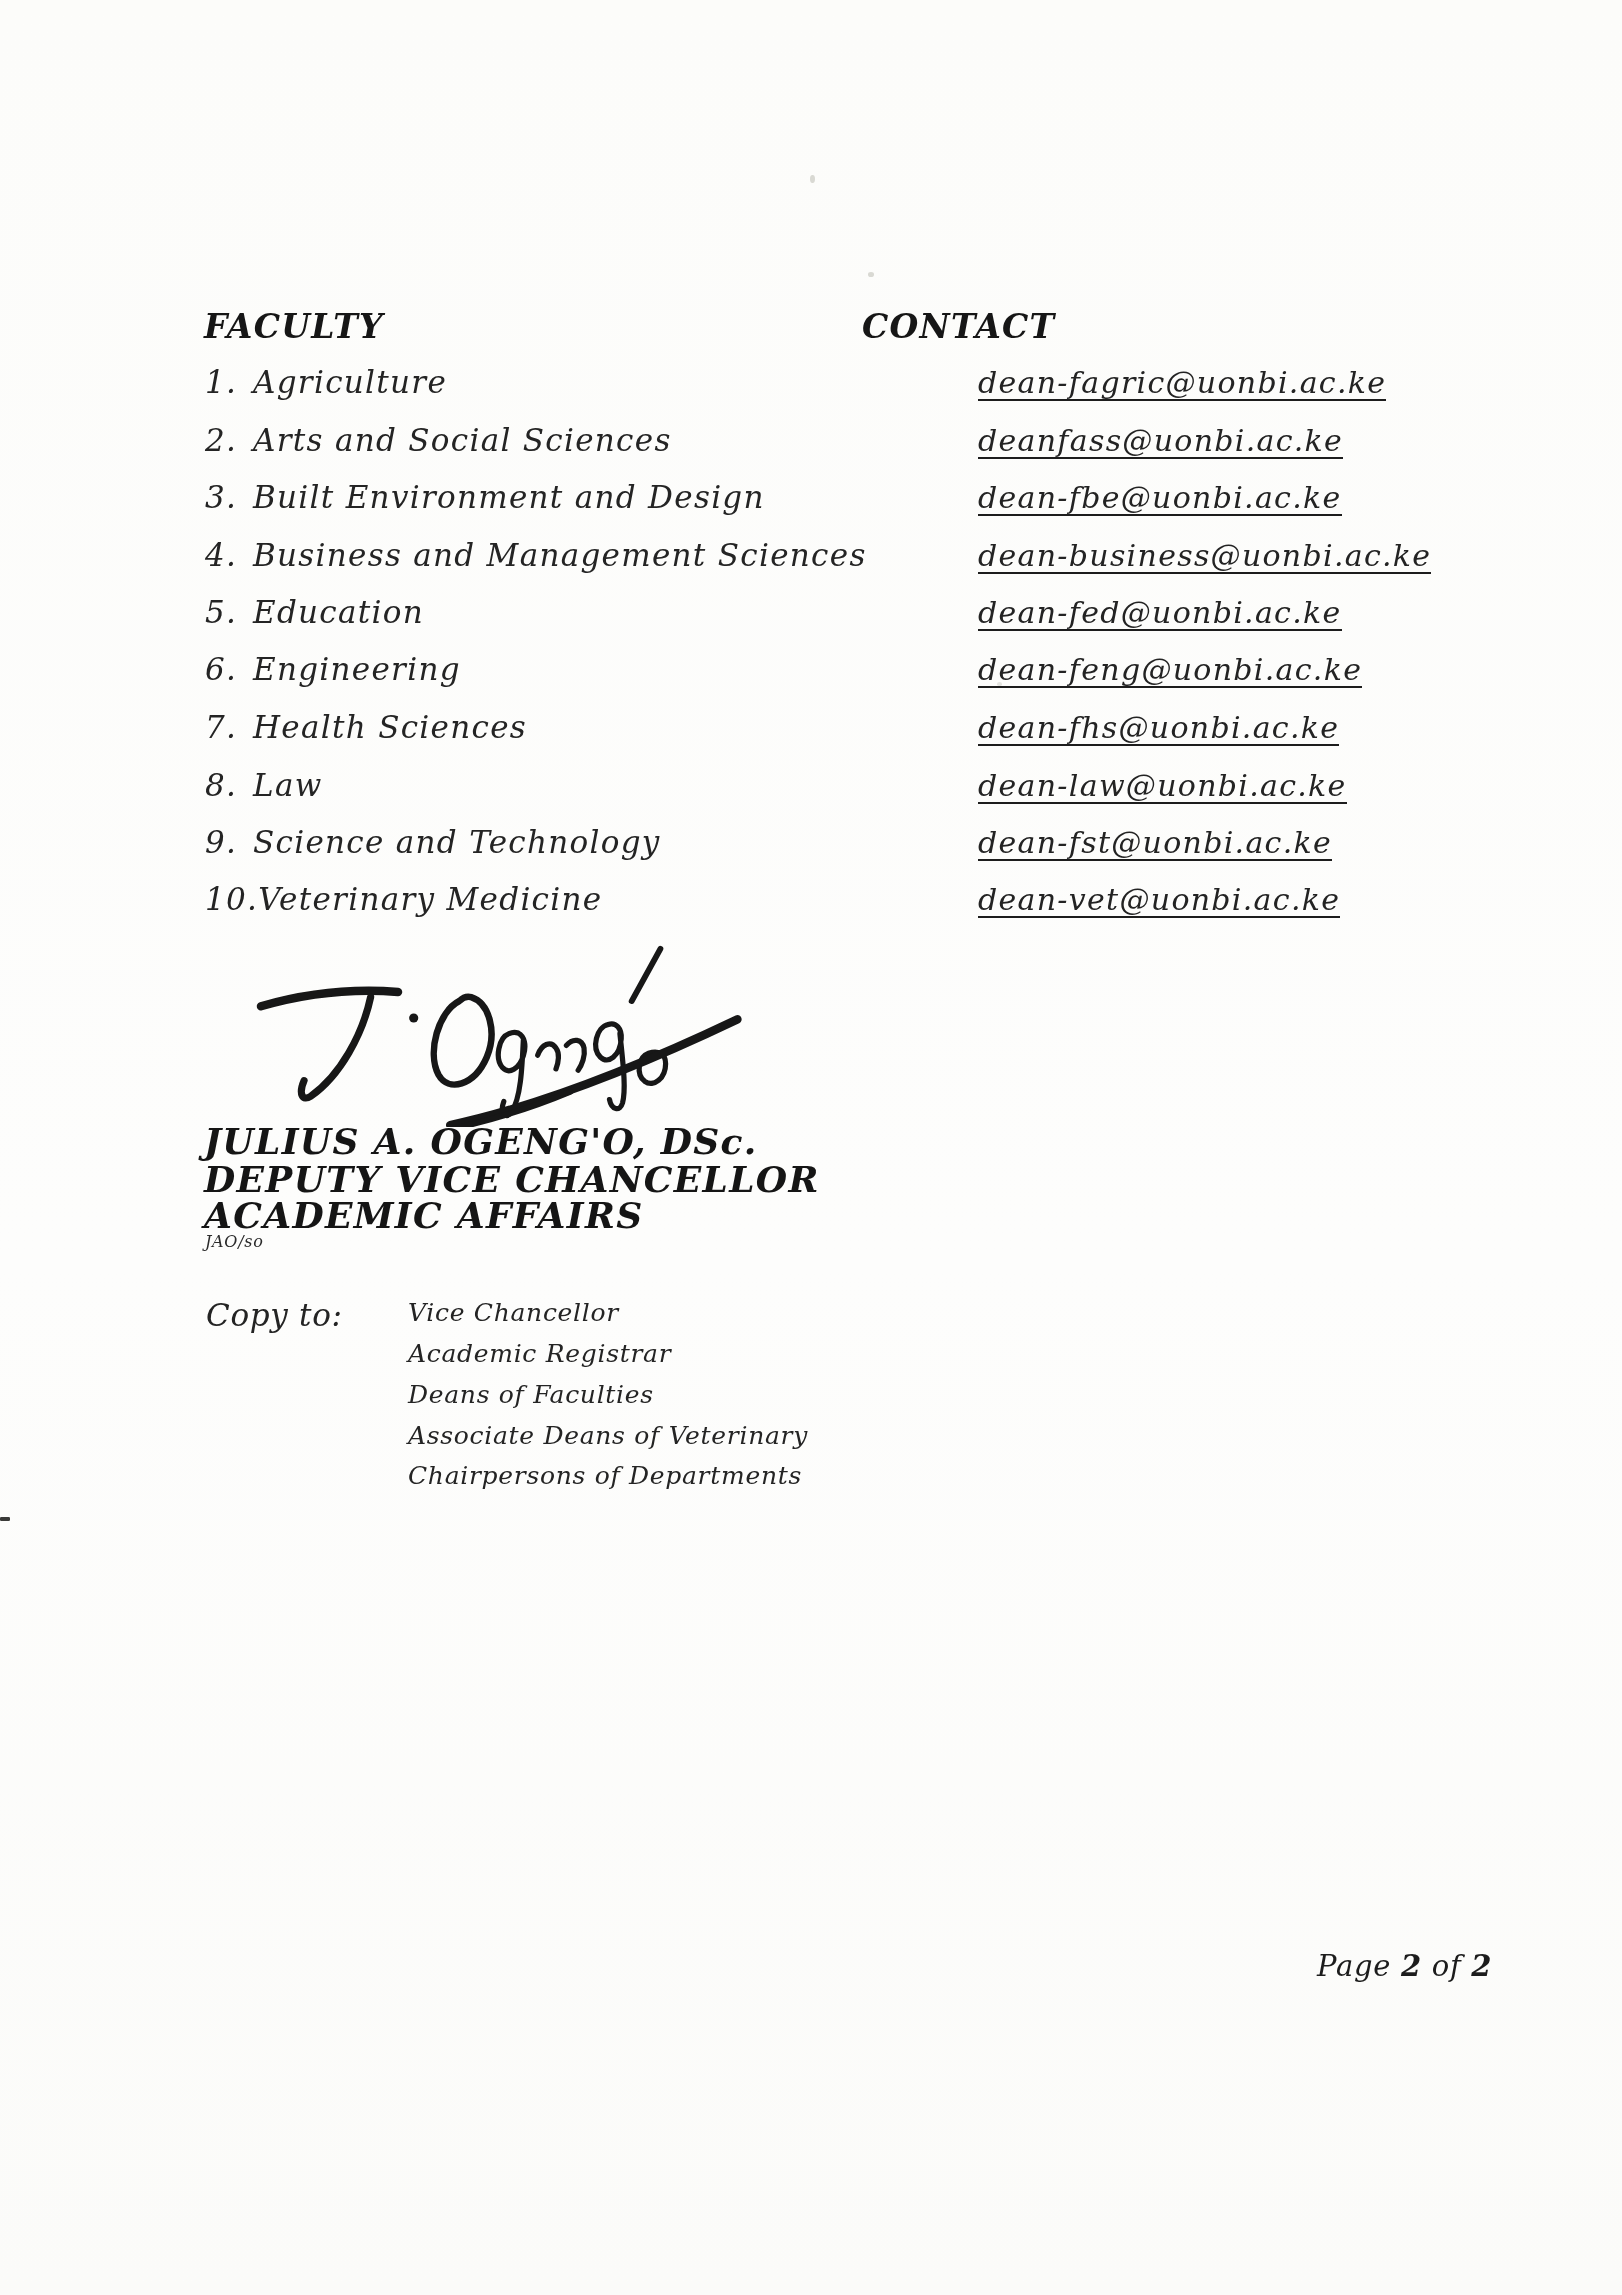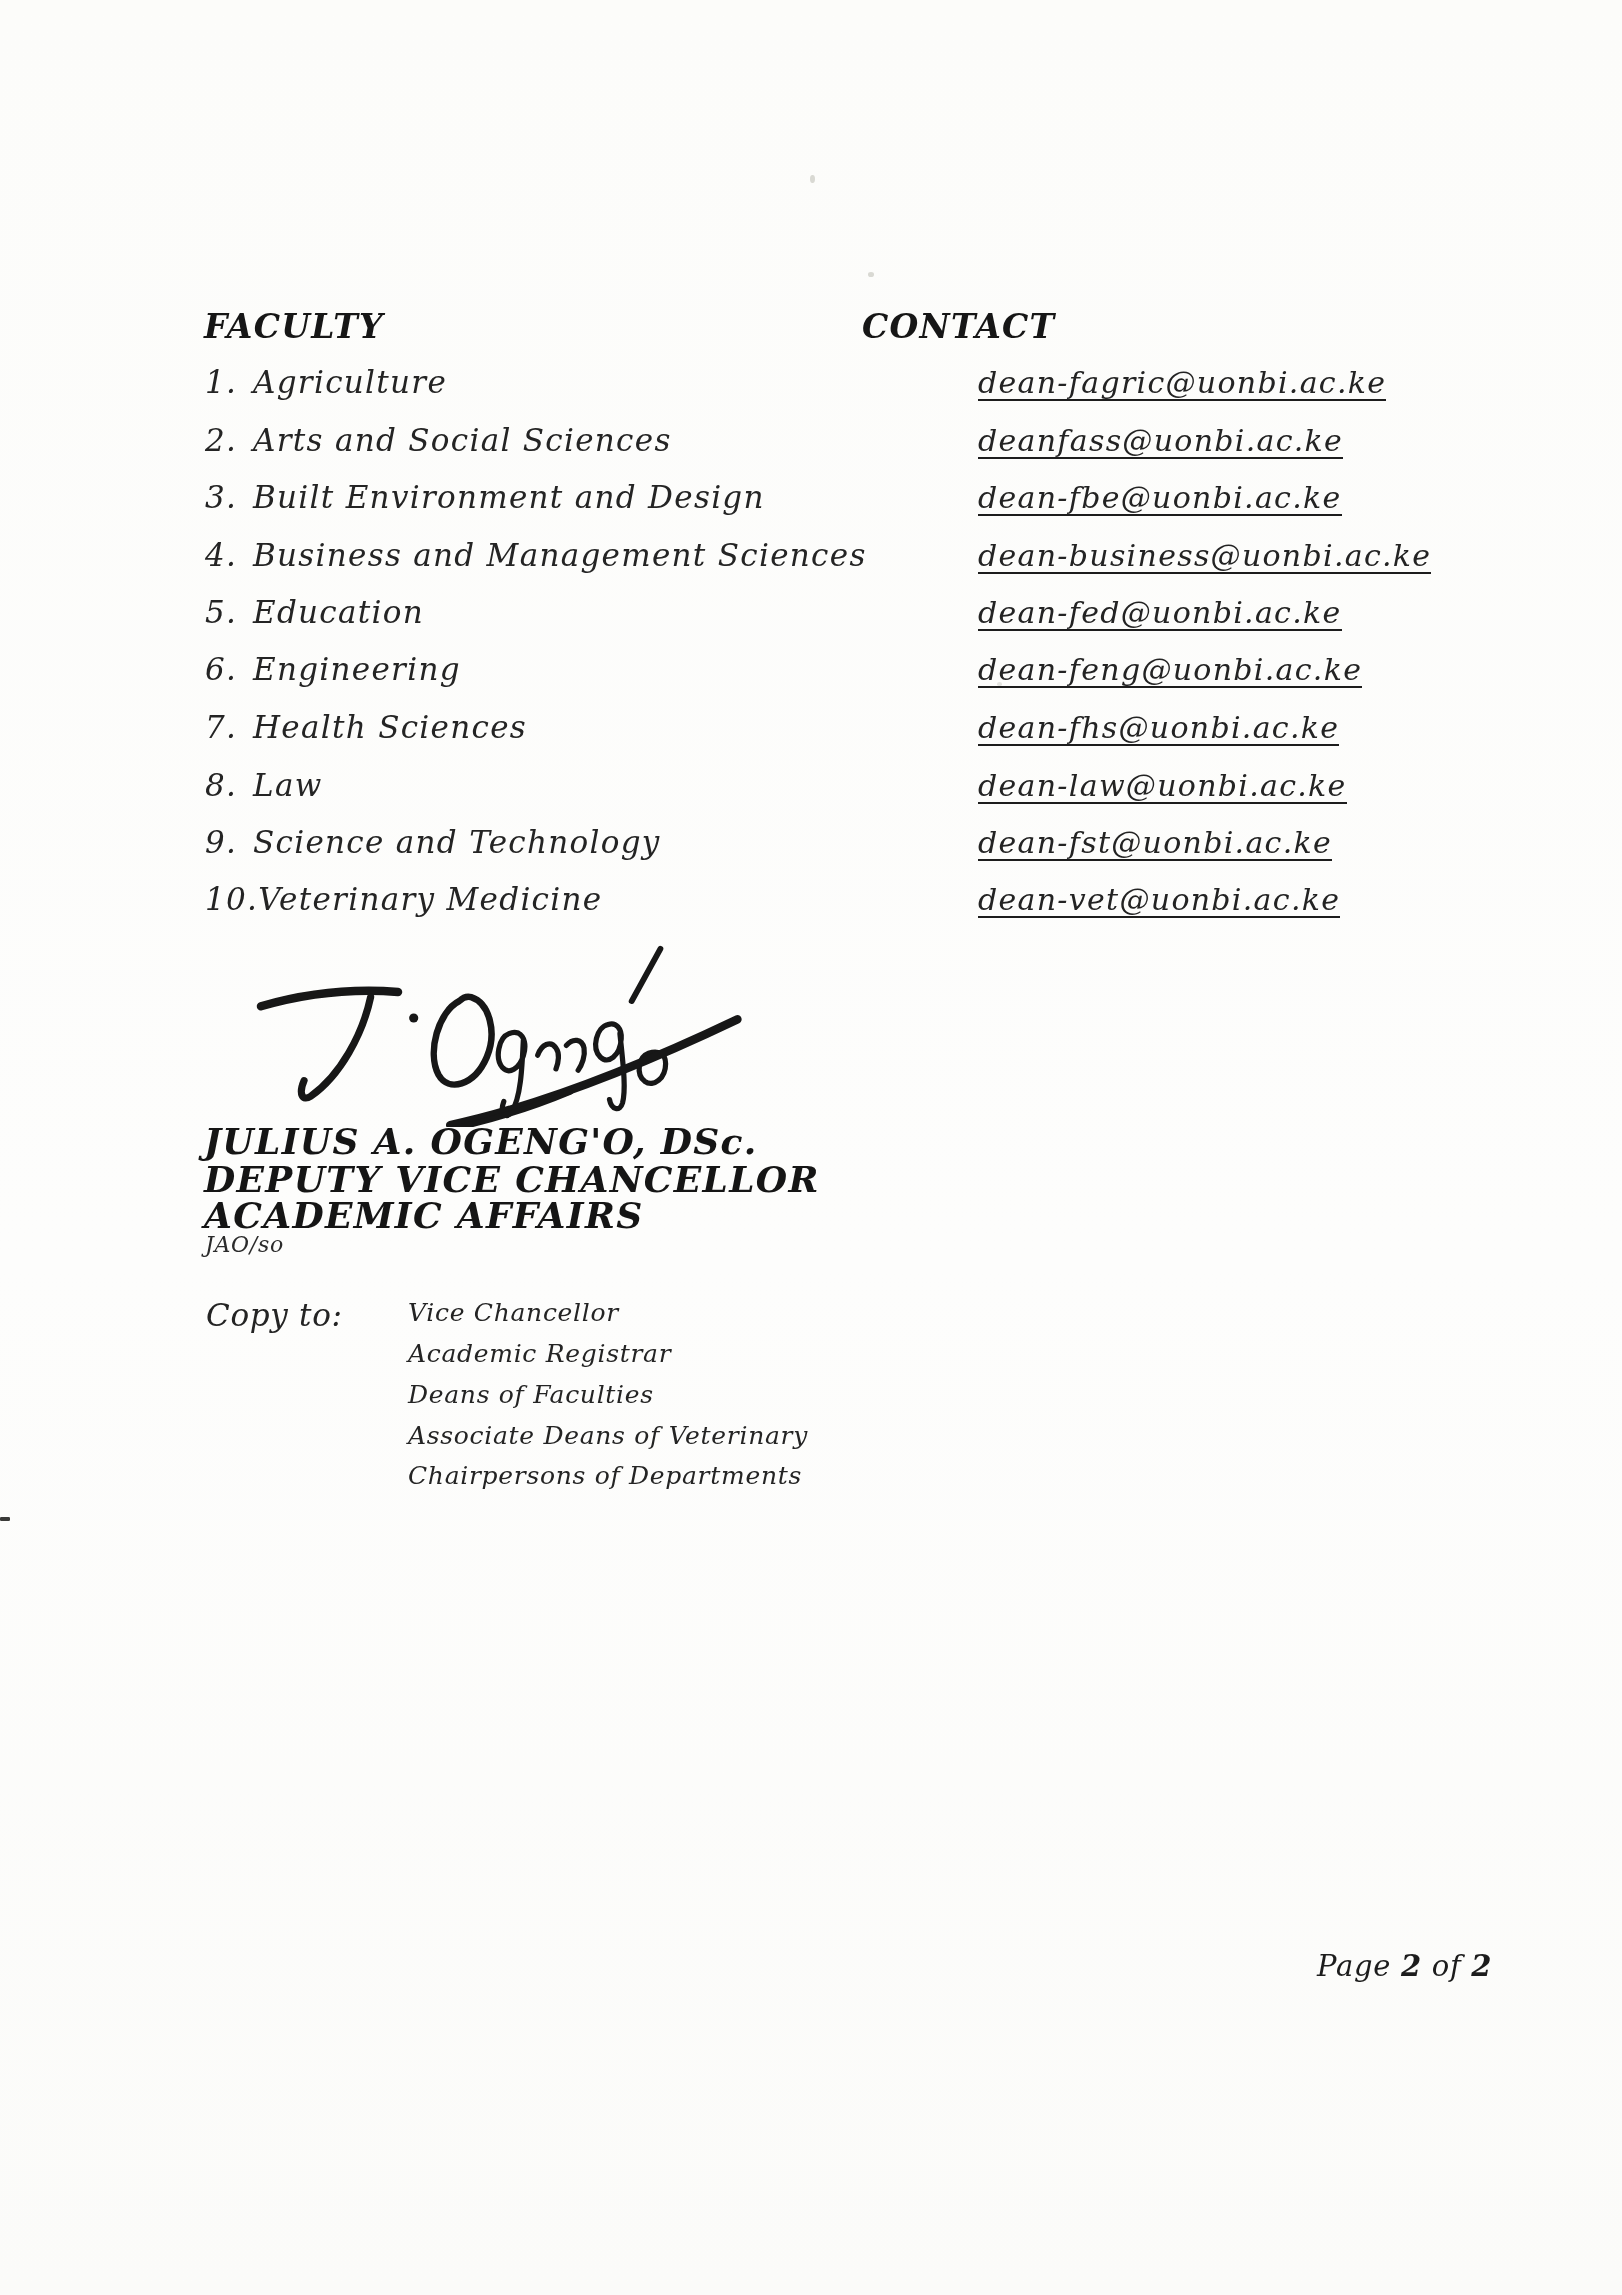--- a/index.html
+++ b/index.html
@@ -27,21 +27,21 @@
     font-size:30px;letter-spacing:1.3px;color:#232323;
     text-decoration:none;
     border-bottom:2.6px solid #1d1d1d;padding-bottom:1px;
   }
   
   #signature-svg{position:absolute;left:242px;top:941px;}
   .name-line{position:absolute;left:204px;font-size:36px;font-weight:bold;letter-spacing:1.3px;line-height:1;color:#151515;}
   #name-line-1{top:1123px;}
   #name-line-2{top:1161px;}
   #name-line-3{top:1197px;}
-  #reference{position:absolute;left:205px;top:1234px;font-size:22px;letter-spacing:0.7px;line-height:1;color:#2b2b2b;}
+  #reference{position:absolute;left:205px;top:1234px;font-size:16px;letter-spacing:0.7px;line-height:1;color:#2b2b2b;}
   
   .copy-label{position:absolute;left:206px;top:1300px;font-size:31px;letter-spacing:0.7px;line-height:1;color:#242424;}
   .copy-item{position:absolute;left:408px;font-size:25px;letter-spacing:0.7px;line-height:1;color:#242424;}
   #copy-item-1{top:1300px}#copy-item-2{top:1341px}#copy-item-3{top:1382px}
   #copy-item-4{top:1423px}#copy-item-5{top:1463px}
   
   #page-footer{position:absolute;left:1317px;top:1952px;font-size:29px;letter-spacing:0.7px;line-height:1;color:#1c1c1c;white-space:pre;}
   .pgnum{font-weight:bold;}
   
   #edge-mark{position:absolute;left:0;top:1517px;width:9.8px;height:3.9px;background:#3a3a38;border-radius:1.3px;}

